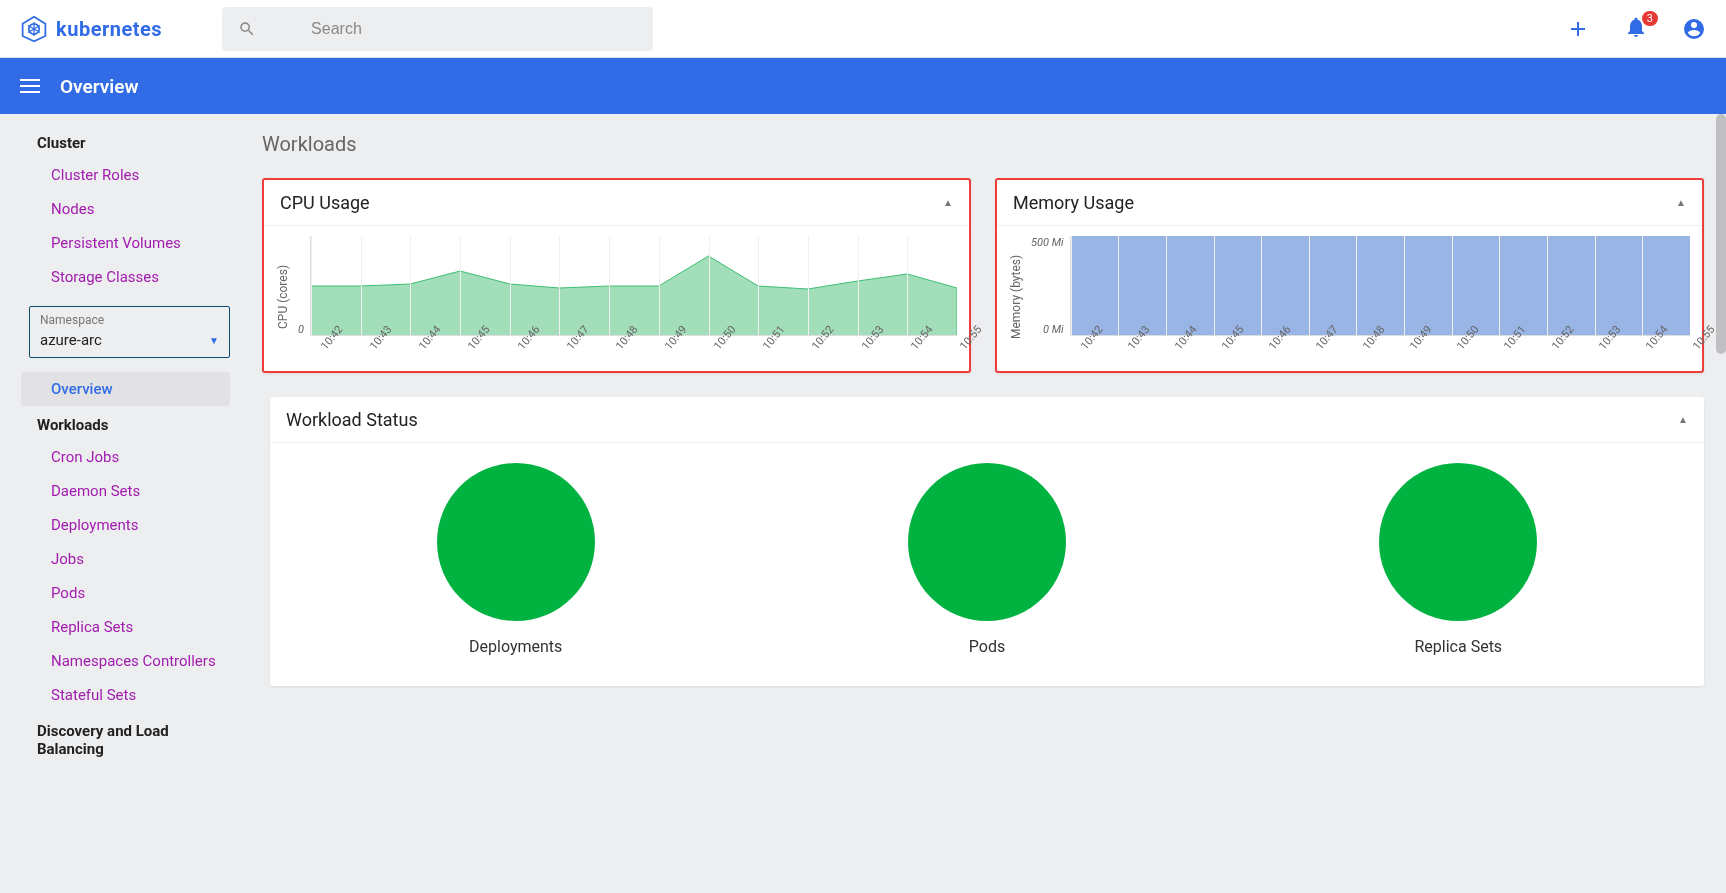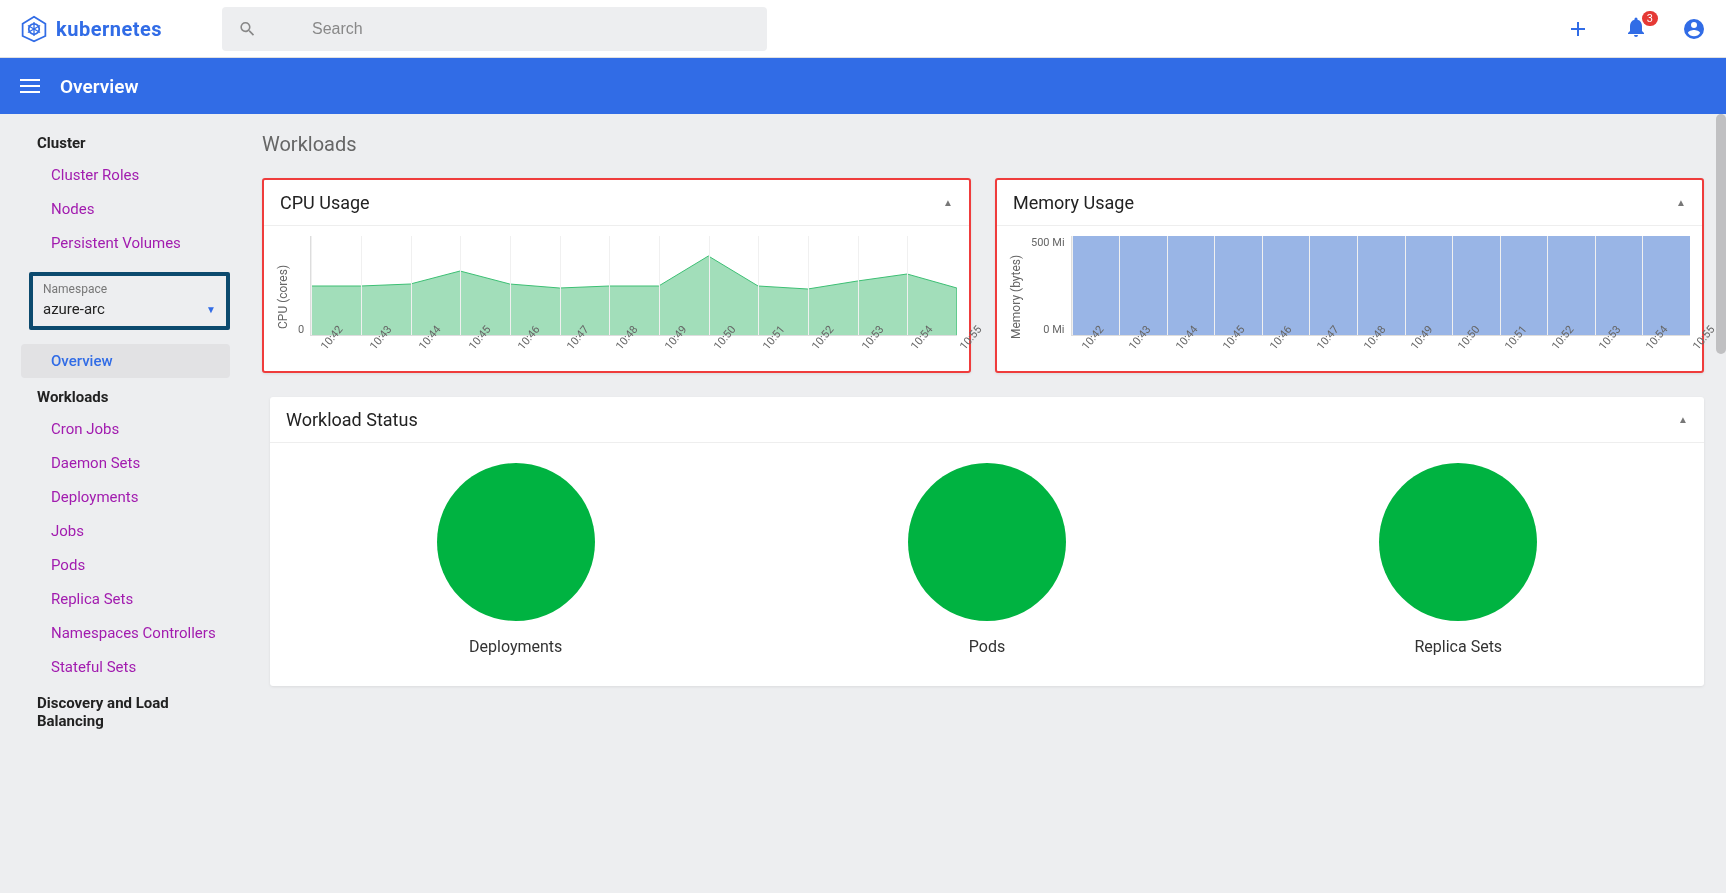--- a/index.html
+++ b/index.html
@@ -1,51 +1,51 @@
 <!DOCTYPE html>
 <html><head>
 <meta charset="utf-8">
 <style>
 * { box-sizing: border-box; margin: 0; padding: 0; }
 body { font-family: Roboto, "Helvetica Neue", Arial, sans-serif; background: #edeef0; color: #222; overflow: hidden; }
 .topbar { height: 58px; background: #fff; display: flex; align-items: center; padding: 0 20px; border-bottom: 1px solid #e0e0e0; }
 .logo { display: flex; align-items: center; gap: 8px; text-align: center; }
 .logo-icon { width: 28px; height: 28px; }
 .logo-text { color: #316ce6; font-weight: 700; font-size: 20px; letter-spacing: .5px; }
-.search { margin-left: 60px; background: #edeef0; border-radius: 4px; height: 44px; display: flex; align-items: center; padding: 0 16px; width: 545px; gap: 31px; }
+.search { margin-left: 60px; background: #edeef0; border-radius: 4px; height: 44px; display: flex; align-items: center; padding: 0 16px; width: 431px; gap: 31px; }
 .search svg { width: 22px; height: 22px; fill: #888; }
 .search-input { border: none; background: transparent; margin-left: 24px; font-size: 16px; color: #555; outline: none; width: 100%; }
 .search-input::placeholder { color: #888; }
 .top-right { margin-left: auto; display: flex; align-items: center; gap: 34px; }
 .top-icon { width: 24px; height: 24px; fill: #316ce6; cursor: pointer; position: relative; }
 .notification-wrap { position: relative; }
 .badge { position: absolute; top: -4px; right: -10px; background: #e53935; color: #fff; border-radius: 10px; font-size: 11px; padding: 1px 5px; min-width: 16px; text-align: center; }
 .subheader { height: 56px; background: #316ce6; color: #fff; display: flex; align-items: center; padding: 0 20px; gap: 20px; }
 .hamburger { cursor: pointer; }
 .hamburger div { width: 20px; height: 2px; background: #fff; margin: 4px 0; }
 .page-name { font-size: 19px; font-weight: 600; }
 .body-row { display: flex; height: calc(100vh - 116px); }
 .sidebar { width: 240px; background: #edeef0; padding: 10px 0 10px 21px; overflow-y: auto; }
 .sb-section-title { font-weight: 700; font-size: 15px; padding: 10px 16px 6px; }
 .sb-item { font-size: 15px; padding: 8px 16px 8px 30px; color: #a21caf; cursor: pointer; }
 .sb-item.active { background: #e2e2e4; color: #316ce6; font-weight: 500; border-radius: 4px; margin-right: 10px; }
-.ns-select { border: 4px solid #0c4a6e; border-radius: 2px; margin: 12px 10px 14px 8px; padding: 6px 10px 8px 10px; background: #edeef0; position: relative; }
+.ns-select { border: 1px solid #0c4a6e; border-radius: 2px; margin: 12px 10px 14px 8px; padding: 6px 10px 8px 10px; background: #edeef0; position: relative; }
 .ns-label { font-size: 12px; color: #777; }
 .ns-value { font-size: 15px; margin-top: 4px; display: flex; justify-content: space-between; align-items: center; }
 .ns-caret { color: #316ce6; font-size: 10px; }
 .main { flex: 1; padding: 18px 22px; overflow-y: auto; position: relative; }
 .main-title { font-size: 20px; color: #666; font-weight: 400; margin-bottom: 22px; }
 .charts-row { display: flex; gap: 24px; margin-bottom: 24px; }
 .card { background: #fff; border-radius: 3px; box-shadow: 0 1px 3px rgba(0,0,0,.08); flex: 1; border: 2px solid #ef3c3c; }
 .card-header { display: flex; align-items: center; padding: 12px 16px; border-bottom: 1px solid #eee; }
 .card-title { font-size: 18px; font-weight: 400; color: #222; }
 .card-collapse { margin-left: auto; color: #777; font-size: 10px; cursor: pointer; }
 .chart-body { padding: 10px 12px 14px 10px; display: flex; }
 .y-axis-label { writing-mode: vertical-rl; transform: rotate(180deg); font-size: 12px; color: #666; padding: 6px 2px; text-align: center; }
-.y-ticks { display: flex; flex-direction: column; justify-content: space-between; font-size: 11px; color: #666; padding: 0 6px; height: 100px; text-align: right; }
+.y-ticks { display: flex; flex-direction: column; justify-content: space-between; font-size: 11px; color: #666; padding: 0 6px; height: 100px; text-align: right; font-style: italic; }
 .plot-wrap { flex: 1; }
 .plot { height: 100px; position: relative; border-left: 1px solid #ddd; border-bottom: 1px solid #ddd; overflow: hidden; }
 .grid-v { position: absolute; top: 0; bottom: 0; width: 1px; background: #f0f0f0; }
 .x-ticks { display: flex; justify-content: space-between; margin-top: 8px; }
 .x-tick { font-size: 11px; color: #666; transform: rotate(-50deg); transform-origin: top left; width: 0; white-space: nowrap; margin-left: 8px; }
 .workload-card { background: #fff; border-radius: 3px; box-shadow: 0 1px 3px rgba(0,0,0,.08); margin-left: 8px; }
 .workload-card .card-header { border-bottom: 1px solid #eee; }
 .workload-body { display: flex; justify-content: space-around; padding: 20px 10px 30px; }
 .donut-group { display: flex; flex-direction: column; align-items: center; }
 .donut { width: 158px; height: 158px; border-radius: 50%; background: #00b341; margin-bottom: 16px; }
@@ -103,20 +103,21 @@
     </div>
   <div class="page-name">Overview</div>
 </div>
 
 <div class="body-row">
   <div class="sidebar">
     <div class="sb-section-title">Cluster</div>
     <div class="sb-item">Cluster Roles</div>
     <div class="sb-item">Nodes</div>
     <div class="sb-item">Persistent Volumes</div>
+    <div class="sb-item">Storage Classes</div>
 
     <div class="ns-select">
       <div class="ns-label">Namespace</div>
       <div class="ns-value">
         <span>azure-arc</span>
         <span class="ns-caret">▼</span>
       </div>
     </div>
 
     <div class="sb-item active">Overview</div>

